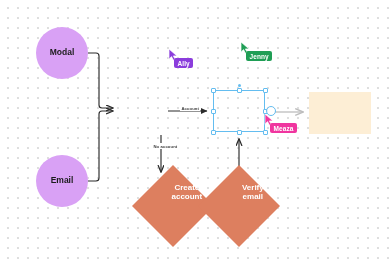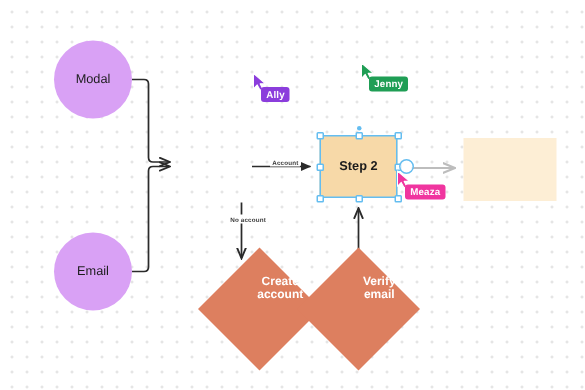--- a/index.html
+++ b/index.html
@@ -35,21 +35,21 @@
     align-items: center;
     justify-content: center;
     text-align: center;
     line-height: 1.12;
   }
   .node-ellipse {
     border-radius: 50%;
     background: #d9a1f5;
     color: #1c1c1c;
     font-size: 8.5px;
-    font-weight: 400;
+    font-weight: 700;
   }
   .node-rect-green {
     background: #17a75b;
     color: #ffffff;
     font-size: 8.5px;
     font-weight: 700;
   }
   .node-rect-tan {
     background: #f7d9a8;
     color: #1c1c1c;
@@ -175,23 +175,20 @@
 
   <div class="node node-ellipse" style="left:36px; top:27px; width:52px; height:52px;">
     <span>Modal</span>
   </div>
 
   <div class="node node-ellipse" style="left:36px; top:155px; width:52px; height:52px;">
     <span>Email</span>
   </div>
 
 
-  <div class="node node-rect-tan" style="left:213px; top:90px; width:52px; height:42px;">
-    <span>Step 2</span>
-  </div>
 
   <div class="node node-rect-cream" style="left:309px; top:92px; width:62px; height:42px;"></div>
 
   <div class="node" style="left:144px; top:177px; width:58px; height:58px;">
     <div class="node-diamond">
       <div class="diamond-label">Create
 account</div>
     </div>
   </div>
 

